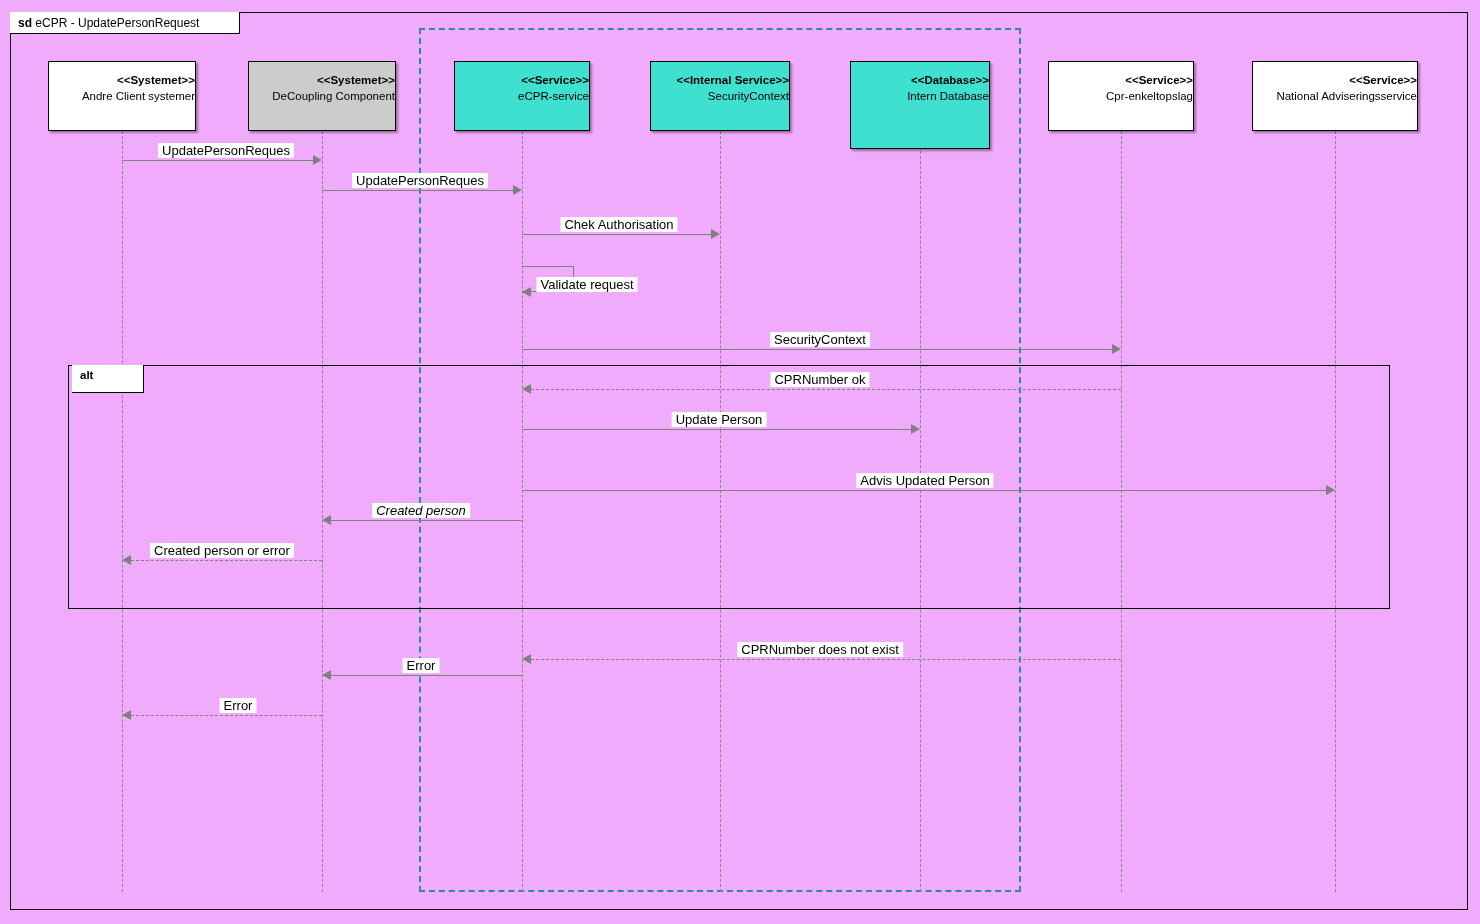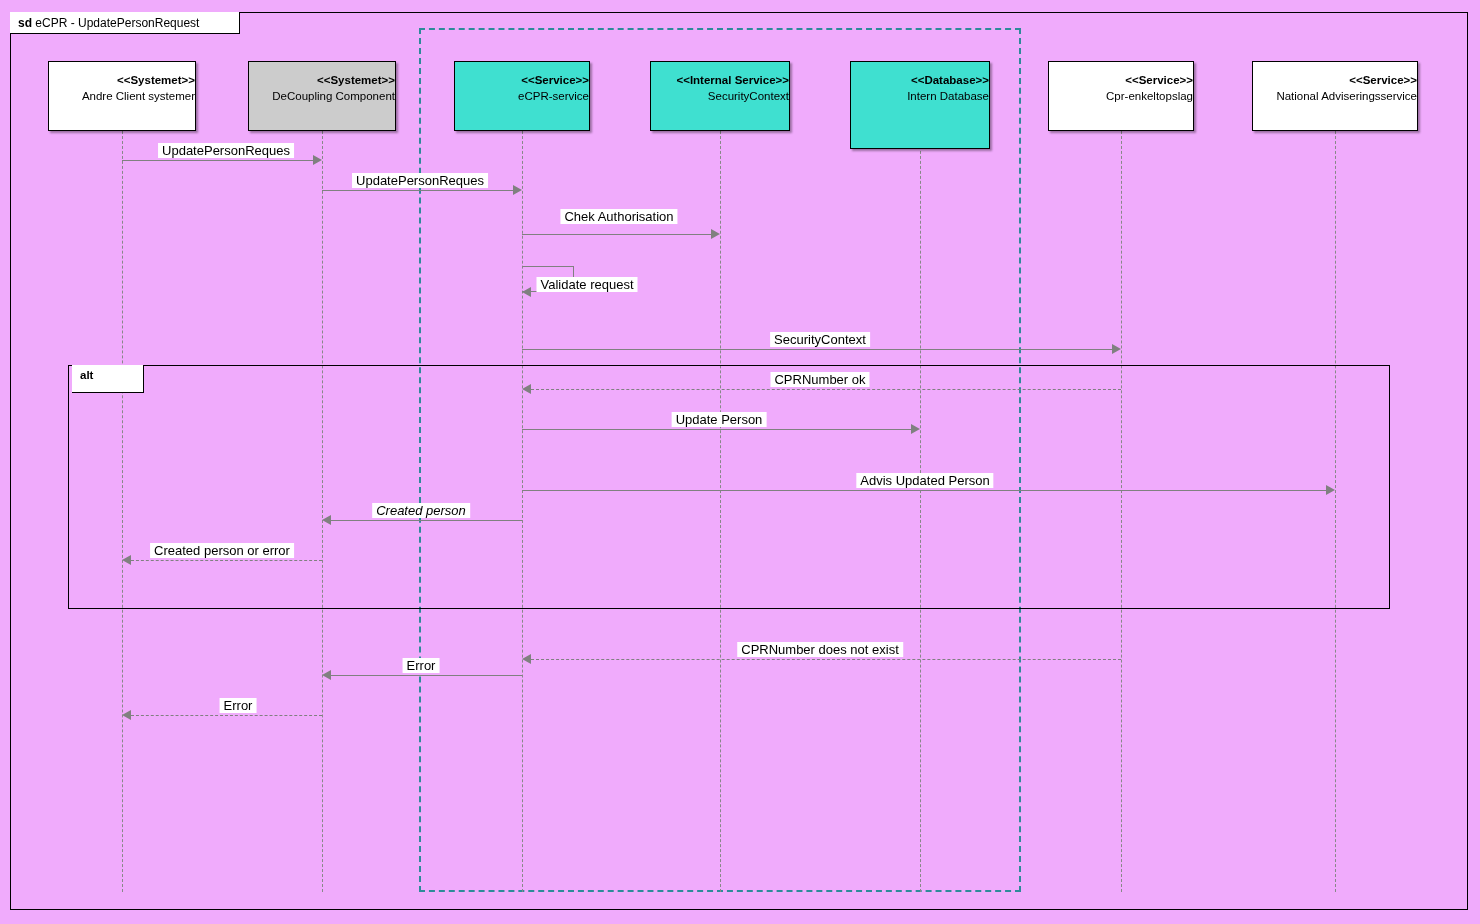--- a/index.html
+++ b/index.html
@@ -198,21 +198,21 @@
     <div class="msg-line" style="left:122px; top:160px; width:191px;"></div>
     <div class="arrow right" style="left:313px; top:155px;"></div>
     <div class="msg-label" style="left:226px; top:158px;">UpdatePersonReques</div>
 
     <div class="msg-line" style="left:322px; top:190px; width:191px;"></div>
     <div class="arrow right" style="left:513px; top:185px;"></div>
     <div class="msg-label" style="left:420px; top:188px;">UpdatePersonReques</div>
 
     <div class="msg-line" style="left:522px; top:234px; width:189px;"></div>
     <div class="arrow right" style="left:711px; top:229px;"></div>
-    <div class="msg-label" style="left:619px; top:224px;">Chek Authorisation</div>
+    <div class="msg-label" style="left:619px; top:232px;">Chek Authorisation</div>
 
     <div class="self-msg" style="left:522px; top:266px; width:52px; height:26px;"></div>
     <div class="arrow left" style="left:522px; top:287px;"></div>
     <div class="msg-label" style="left:587px; top:292px;">Validate request</div>
 
     <div class="msg-line" style="left:522px; top:349px; width:590px;"></div>
     <div class="arrow right" style="left:1112px; top:344px;"></div>
     <div class="msg-label" style="left:820px; top:347px;">SecurityContext</div>
 
     <div class="msg-line dashed" style="left:531px; top:389px; width:590px;"></div>

